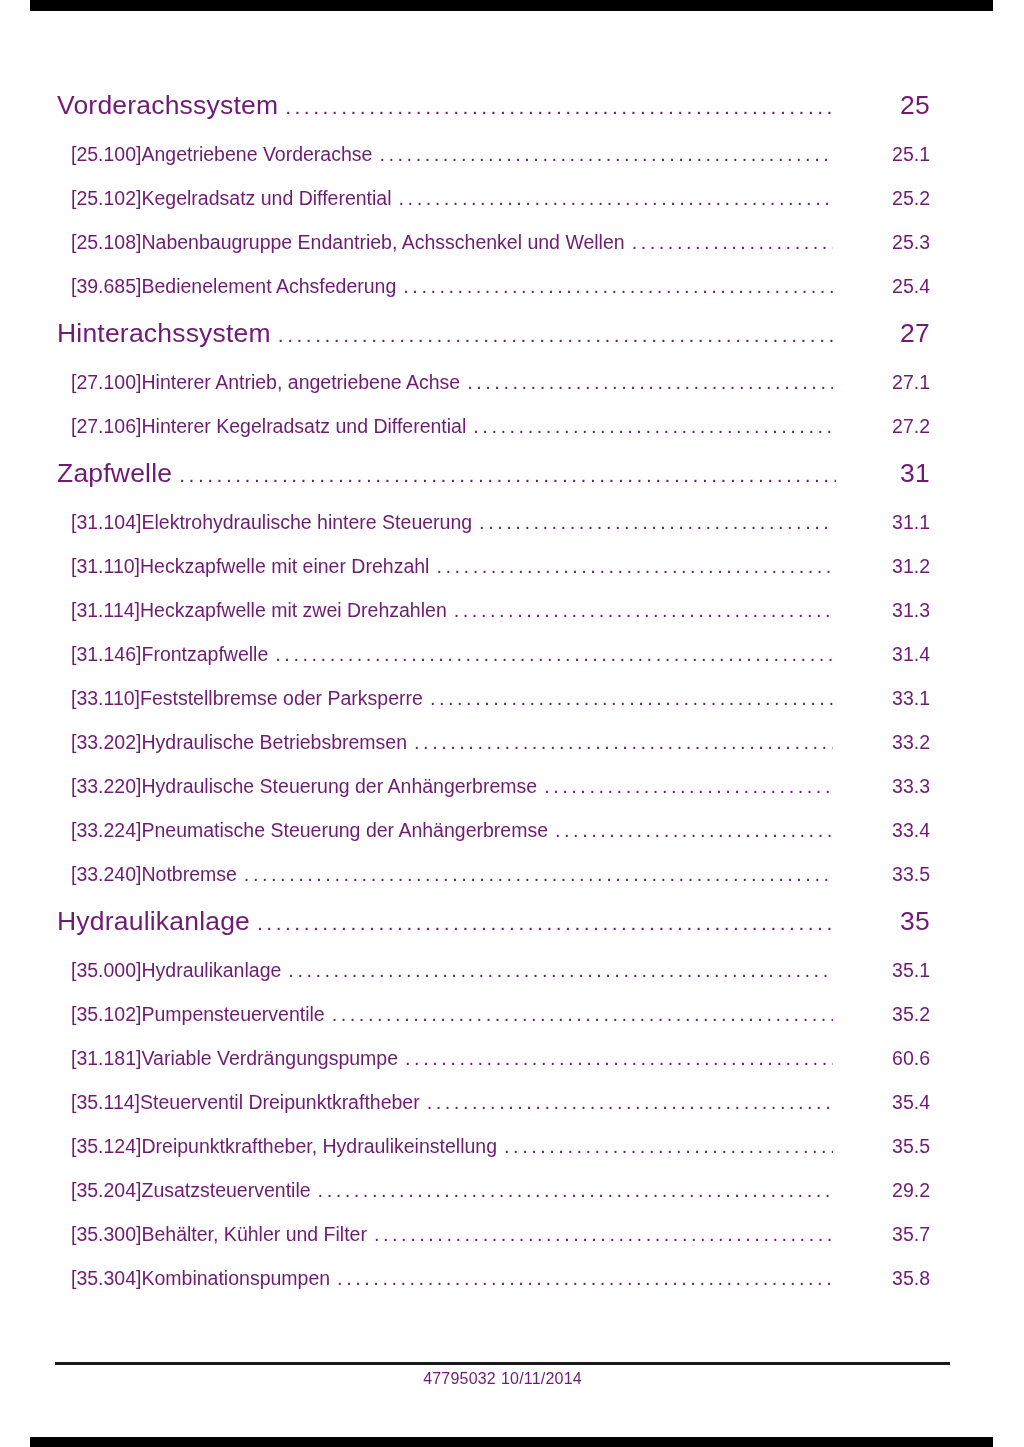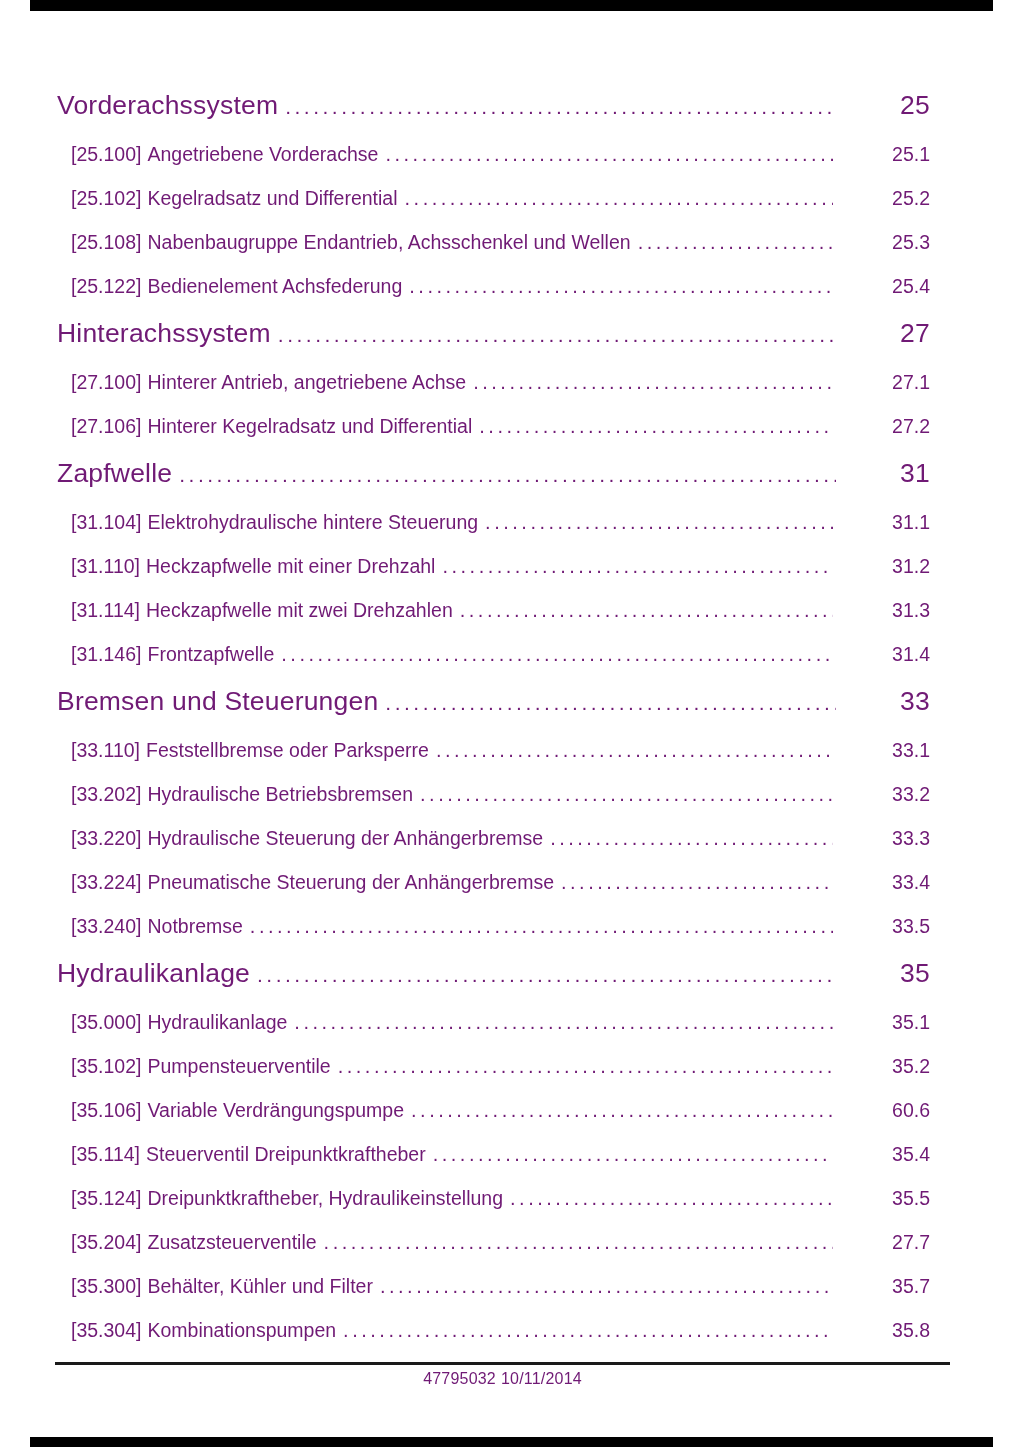--- a/index.html
+++ b/index.html
@@ -43,21 +43,21 @@
     line-height: 30px;
     margin-bottom: 20px;
     letter-spacing: 0.2px;
   }
   .toc-row.entry {
     font-size: 19.5px;
     line-height: 24px;
     margin-bottom: 20px;
     padding-left: 14px;
   }
-  .toc-row .code { margin-right: 6px; }
+  .toc-row .code { }
   .leader {
     flex: 1 1 auto;
     min-width: 0;
     overflow: hidden;
     margin-left: 7px;
     margin-right: 2px;
     font-size: 20px;
     letter-spacing: 3.5px;
   }
   .leader::after {
@@ -115,21 +115,21 @@
         <span class="leader"></span>
         <span class="pagenum">25.2</span>
       </div>
       <div class="toc-row entry">
         <span class="code">[25.108]</span>
         <span class="label">Nabenbaugruppe Endantrieb, Achsschenkel und Wellen</span>
         <span class="leader"></span>
         <span class="pagenum">25.3</span>
       </div>
       <div class="toc-row entry">
-        <span class="code">[25.122]</span>
+        <span class="code">[39.685]</span>
         <span class="label">Bedienelement Achsfederung</span>
         <span class="leader"></span>
         <span class="pagenum">25.4</span>
       </div>
       <div class="toc-row heading">
         <span class="title">Hinterachssystem</span>
         <span class="leader"></span>
         <span class="pagenum">27</span>
       </div>
       <div class="toc-row entry">
@@ -166,25 +166,20 @@
         <span class="label">Heckzapfwelle mit zwei Drehzahlen</span>
         <span class="leader"></span>
         <span class="pagenum">31.3</span>
       </div>
       <div class="toc-row entry">
         <span class="code">[31.146]</span>
         <span class="label">Frontzapfwelle</span>
         <span class="leader"></span>
         <span class="pagenum">31.4</span>
       </div>
-      <div class="toc-row heading">
-        <span class="title">Bremsen und Steuerungen</span>
-        <span class="leader"></span>
-        <span class="pagenum">33</span>
-      </div>
       <div class="toc-row entry">
         <span class="code">[33.110]</span>
         <span class="label">Feststellbremse oder Parksperre</span>
         <span class="leader"></span>
         <span class="pagenum">33.1</span>
       </div>
       <div class="toc-row entry">
         <span class="code">[33.202]</span>
         <span class="label">Hydraulische Betriebsbremsen</span>
         <span class="leader"></span>
@@ -219,42 +214,42 @@
         <span class="leader"></span>
         <span class="pagenum">35.1</span>
       </div>
       <div class="toc-row entry">
         <span class="code">[35.102]</span>
         <span class="label">Pumpensteuerventile</span>
         <span class="leader"></span>
         <span class="pagenum">35.2</span>
       </div>
       <div class="toc-row entry">
-        <span class="code">[35.106]</span>
+        <span class="code">[31.181]</span>
         <span class="label">Variable Verdrängungspumpe</span>
         <span class="leader"></span>
         <span class="pagenum">60.6</span>
       </div>
       <div class="toc-row entry">
         <span class="code">[35.114]</span>
         <span class="label">Steuerventil Dreipunktkraftheber</span>
         <span class="leader"></span>
         <span class="pagenum">35.4</span>
       </div>
       <div class="toc-row entry">
         <span class="code">[35.124]</span>
         <span class="label">Dreipunktkraftheber, Hydraulikeinstellung</span>
         <span class="leader"></span>
         <span class="pagenum">35.5</span>
       </div>
       <div class="toc-row entry">
         <span class="code">[35.204]</span>
         <span class="label">Zusatzsteuerventile</span>
         <span class="leader"></span>
-        <span class="pagenum">27.7</span>
+        <span class="pagenum">29.2</span>
       </div>
       <div class="toc-row entry">
         <span class="code">[35.300]</span>
         <span class="label">Behälter, Kühler und Filter</span>
         <span class="leader"></span>
         <span class="pagenum">35.7</span>
       </div>
       <div class="toc-row entry">
         <span class="code">[35.304]</span>
         <span class="label">Kombinationspumpen</span>

